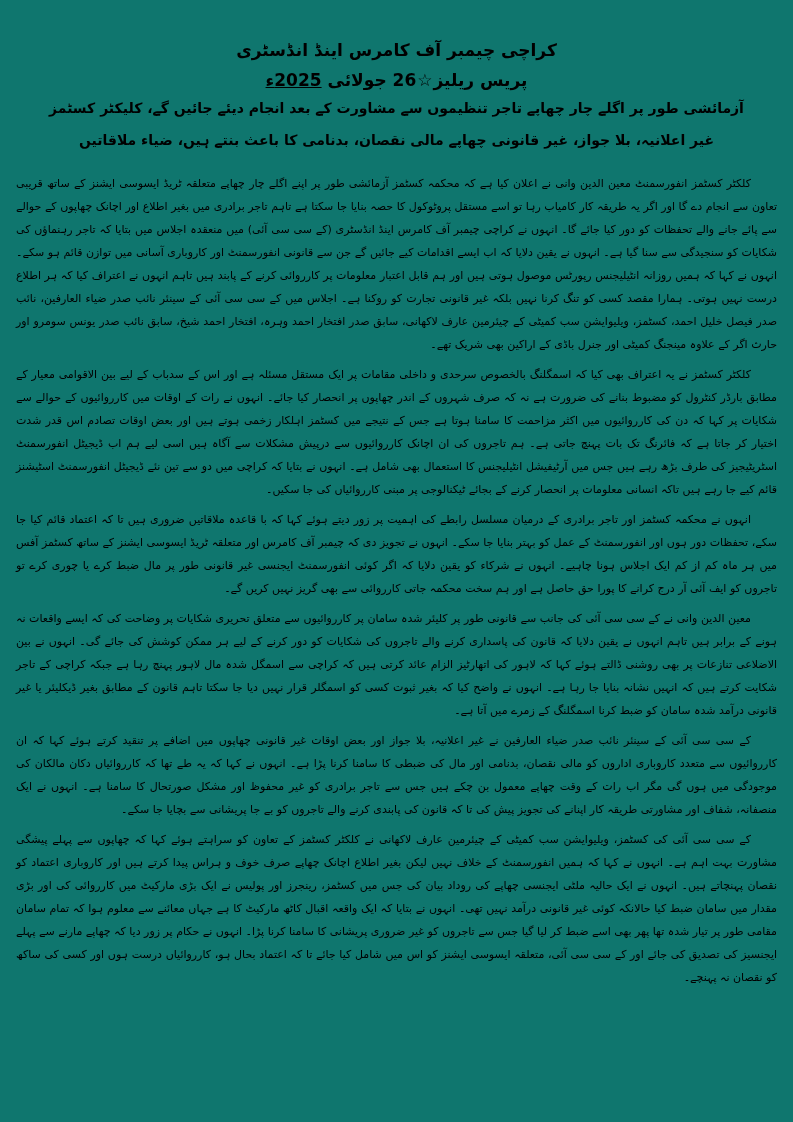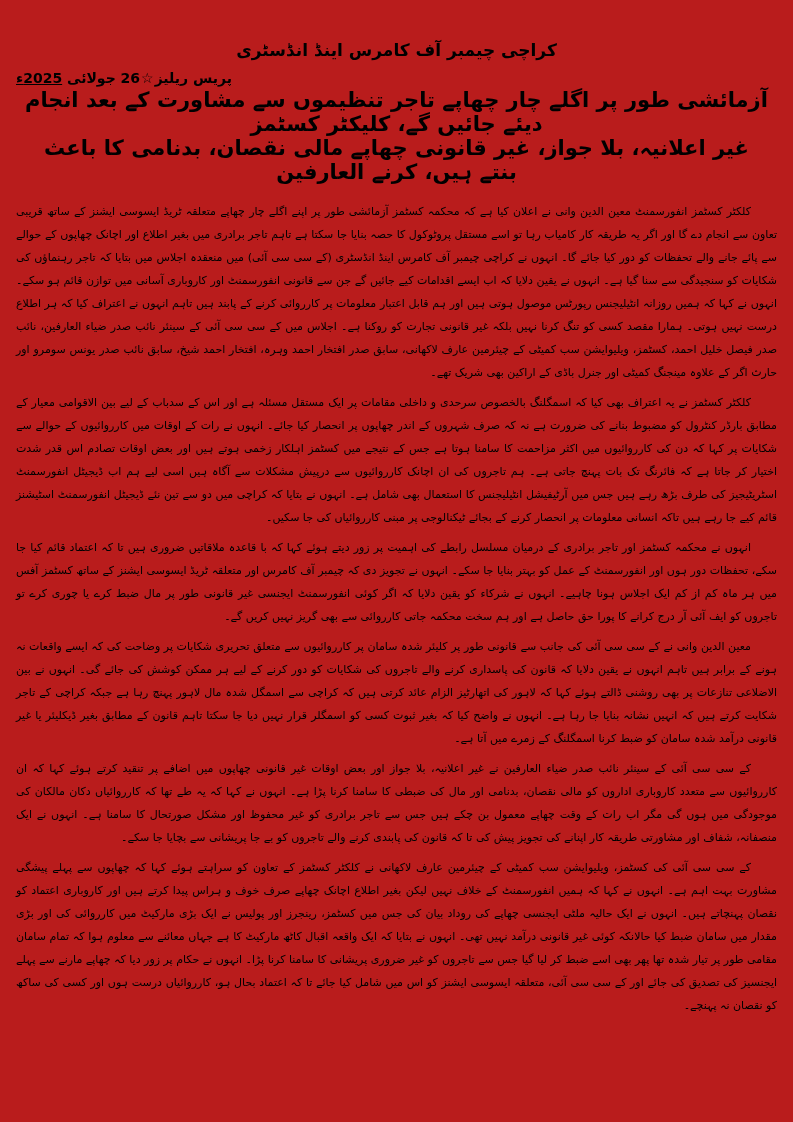--- a/index.html
+++ b/index.html
@@ -1,48 +1,48 @@
 <!DOCTYPE html>
 <html lang="ur" dir="rtl"><head>
 <meta charset="utf-8">
 <style>
   html, body { margin: 0; padding: 0; background: #ffffff; }
   .page {
     position: relative;
     width: 793px;
     height: 1122px;
     margin: 0 auto;
-    background: #b91c1c;
+    background: #0f766e;
     color: #000000;
     direction: rtl;
     font-family: "DejaVu Sans", sans-serif;
     box-sizing: border-box;
     padding: 40px 16px 0 16px;
     overflow: hidden;
   }
   .doc-title {
     text-align: center;
     font-size: 17px;
     font-weight: bold;
     margin: 0 0 10px 0;
     letter-spacing: 0;
   }
   .press-line {
-    text-align: left;
-    font-size: 14px;
+    text-align: center;
+    font-size: 17px;
     font-weight: bold;
     margin: 0 0 0 0;
   }
   .press-line .star { font-weight: normal; padding: 0 1px; }
   .press-line .year { text-decoration: underline; }
   .headline {
     text-align: center;
     font-weight: bold;
-    font-size: 21px;
-    line-height: 24px;
+    font-size: 14px;
+    line-height: 32px;
     margin: 2px 6px 16px 6px;
   }
   .doc-body p {
     font-size: 11px;
     line-height: 23px;
     text-align: justify;
     margin: 0 0 7px 0;
     text-indent: 26px;
   }
 </style>
@@ -53,21 +53,21 @@
 
   <h1 class="doc-title">کراچی چیمبر آف کامرس اینڈ انڈسٹری</h1>
 
   <div class="press-line">
     <span>پریس ریلیز</span><span class="star">☆</span><span>26 جولائی</span>
     <span class="year">2025ء</span>
   </div>
 
   <div class="headline">
     <div class="headline-line">آزمائشی طور پر اگلے چار چھاپے تاجر تنظیموں سے مشاورت کے بعد انجام دیئے جائیں گے، کلیکٹر کسٹمز</div>
-    <div class="headline-line">غیر اعلانیہ، بلا جواز، غیر قانونی چھاپے مالی نقصان، بدنامی کا باعث بنتے ہیں، کرنے العارفین</div>
+    <div class="headline-line">غیر اعلانیہ، بلا جواز، غیر قانونی چھاپے مالی نقصان، بدنامی کا باعث بنتے ہیں، ضیاء ملاقاتیں</div>
   </div>
 
   <div class="doc-body">
     <p>کلکٹر کسٹمز انفورسمنٹ معین الدین وانی نے اعلان کیا ہے کہ محکمہ کسٹمز آزمائشی طور پر اپنے اگلے چار چھاپے متعلقہ ٹریڈ ایسوسی ایشنز کے ساتھ قریبی تعاون سے انجام دے گا اور اگر یہ طریقہ کار کامیاب رہا تو اسے مستقل پروٹوکول کا حصہ بنایا جا سکتا ہے تاہم تاجر برادری میں بغیر اطلاع اور اچانک چھاپوں کے حوالے سے پائے جانے والے تحفظات کو دور کیا جائے گا۔ انہوں نے کراچی چیمبر آف کامرس اینڈ انڈسٹری (کے سی سی آئی) میں منعقدہ اجلاس میں بتایا کہ تاجر رہنماؤں کی شکایات کو سنجیدگی سے سنا گیا ہے۔ انہوں نے یقین دلایا کہ اب ایسے اقدامات کیے جائیں گے جن سے قانونی انفورسمنٹ اور کاروباری آسانی میں توازن قائم ہو سکے۔ انہوں نے کہا کہ ہمیں روزانہ انٹیلیجنس رپورٹس موصول ہوتی ہیں اور ہم قابل اعتبار معلومات پر کارروائی کرنے کے پابند ہیں تاہم انہوں نے اعتراف کیا کہ ہر اطلاع درست نہیں ہوتی۔ ہمارا مقصد کسی کو تنگ کرنا نہیں بلکہ غیر قانونی تجارت کو روکنا ہے۔ اجلاس میں کے سی سی آئی کے سینئر نائب صدر ضیاء العارفین، نائب صدر فیصل خلیل احمد، کسٹمز، ویلیوایشن سب کمیٹی کے چیئرمین عارف لاکھانی، سابق صدر افتخار احمد وہرہ، افتخار احمد شیخ، سابق نائب صدر یونس سومرو اور حارث اگر کے علاوہ مینجنگ کمیٹی اور جنرل باڈی کے اراکین بھی شریک تھے۔</p>
     <p>کلکٹر کسٹمز نے یہ اعتراف بھی کیا کہ اسمگلنگ بالخصوص سرحدی و داخلی مقامات پر ایک مستقل مسئلہ ہے اور اس کے سدباب کے لیے بین الاقوامی معیار کے مطابق بارڈر کنٹرول کو مضبوط بنانے کی ضرورت ہے نہ کہ صرف شہروں کے اندر چھاپوں پر انحصار کیا جائے۔ انہوں نے رات کے اوقات میں کارروائیوں کے حوالے سے شکایات پر کہا کہ دن کی کارروائیوں میں اکثر مزاحمت کا سامنا ہوتا ہے جس کے نتیجے میں کسٹمز اہلکار زخمی ہوتے ہیں اور بعض اوقات تصادم اس قدر شدت اختیار کر جاتا ہے کہ فائرنگ تک بات پہنچ جاتی ہے۔ ہم تاجروں کی ان اچانک کارروائیوں سے درپیش مشکلات سے آگاہ ہیں اسی لیے ہم اب ڈیجیٹل انفورسمنٹ اسٹریٹیجیز کی طرف بڑھ رہے ہیں جس میں آرٹیفیشل انٹیلیجنس کا استعمال بھی شامل ہے۔ انہوں نے بتایا کہ کراچی میں دو سے تین نئے ڈیجیٹل انفورسمنٹ اسٹیشنز قائم کیے جا رہے ہیں تاکہ انسانی معلومات پر انحصار کرنے کے بجائے ٹیکنالوجی پر مبنی کارروائیاں کی جا سکیں۔</p>
     <p>انہوں نے محکمہ کسٹمز اور تاجر برادری کے درمیان مسلسل رابطے کی اہمیت پر زور دیتے ہوئے کہا کہ با قاعدہ ملاقاتیں ضروری ہیں تا کہ اعتماد قائم کیا جا سکے، تحفظات دور ہوں اور انفورسمنٹ کے عمل کو بہتر بنایا جا سکے۔ انہوں نے تجویز دی کہ چیمبر آف کامرس اور متعلقہ ٹریڈ ایسوسی ایشنز کے ساتھ کسٹمز آفس میں ہر ماہ کم از کم ایک اجلاس ہونا چاہیے۔ انہوں نے شرکاء کو یقین دلایا کہ اگر کوئی انفورسمنٹ ایجنسی غیر قانونی طور پر مال ضبط کرے یا چوری کرے تو تاجروں کو ایف آئی آر درج کرانے کا پورا حق حاصل ہے اور ہم سخت محکمہ جاتی کارروائی سے بھی گریز نہیں کریں گے۔</p>
     <p>معین الدین وانی نے کے سی سی آئی کی جانب سے قانونی طور پر کلیئر شدہ سامان پر کارروائیوں سے متعلق تحریری شکایات پر وضاحت کی کہ ایسے واقعات نہ ہونے کے برابر ہیں تاہم انہوں نے یقین دلایا کہ قانون کی پاسداری کرنے والے تاجروں کی شکایات کو دور کرنے کے لیے ہر ممکن کوشش کی جائے گی۔ انہوں نے بین الاضلاعی تنازعات پر بھی روشنی ڈالتے ہوئے کہا کہ لاہور کی اتھارٹیز الزام عائد کرتی ہیں کہ کراچی سے اسمگل شدہ مال لاہور پہنچ رہا ہے جبکہ کراچی کے تاجر شکایت کرتے ہیں کہ انہیں نشانہ بنایا جا رہا ہے۔ انہوں نے واضح کیا کہ بغیر ثبوت کسی کو اسمگلر قرار نہیں دیا جا سکتا تاہم قانون کے مطابق بغیر ڈیکلیئر یا غیر قانونی درآمد شدہ سامان کو ضبط کرنا اسمگلنگ کے زمرے میں آتا ہے۔</p>
     <p>کے سی سی آئی کے سینئر نائب صدر ضیاء العارفین نے غیر اعلانیہ، بلا جواز اور بعض اوقات غیر قانونی چھاپوں میں اضافے پر تنقید کرتے ہوئے کہا کہ ان کارروائیوں سے متعدد کاروباری اداروں کو مالی نقصان، بدنامی اور مال کی ضبطی کا سامنا کرنا پڑا ہے۔ انہوں نے کہا کہ یہ طے تھا کہ کارروائیاں دکان مالکان کی موجودگی میں ہوں گی مگر اب رات کے وقت چھاپے معمول بن چکے ہیں جس سے تاجر برادری کو غیر محفوظ اور مشکل صورتحال کا سامنا ہے۔ انہوں نے ایک منصفانہ، شفاف اور مشاورتی طریقہ کار اپنانے کی تجویز پیش کی تا کہ قانون کی پابندی کرنے والے تاجروں کو بے جا پریشانی سے بچایا جا سکے۔</p>
     <p>کے سی سی آئی کی کسٹمز، ویلیوایشن سب کمیٹی کے چیئرمین عارف لاکھانی نے کلکٹر کسٹمز کے تعاون کو سراہتے ہوئے کہا کہ چھاپوں سے پہلے پیشگی مشاورت بہت اہم ہے۔ انہوں نے کہا کہ ہمیں انفورسمنٹ کے خلاف نہیں لیکن بغیر اطلاع اچانک چھاپے صرف خوف و ہراس پیدا کرتے ہیں اور کاروباری اعتماد کو نقصان پہنچاتے ہیں۔ انہوں نے ایک حالیہ ملٹی ایجنسی چھاپے کی روداد بیان کی جس میں کسٹمز، رینجرز اور پولیس نے ایک بڑی مارکیٹ میں کارروائی کی اور بڑی مقدار میں سامان ضبط کیا حالانکہ کوئی غیر قانونی درآمد نہیں تھی۔ انہوں نے بتایا کہ ایک واقعہ اقبال کاٹھ مارکیٹ کا ہے جہاں معائنے سے معلوم ہوا کہ تمام سامان مقامی طور پر تیار شدہ تھا پھر بھی اسے ضبط کر لیا گیا جس سے تاجروں کو غیر ضروری پریشانی کا سامنا کرنا پڑا۔ انہوں نے حکام پر زور دیا کہ چھاپے مارنے سے پہلے ایجنسیز کی تصدیق کی جائے اور کے سی سی آئی، متعلقہ ایسوسی ایشنز کو اس میں شامل کیا جائے تا کہ اعتماد بحال ہو، کارروائیاں درست ہوں اور کسی کی ساکھ کو نقصان نہ پہنچے۔</p>
   </div>

